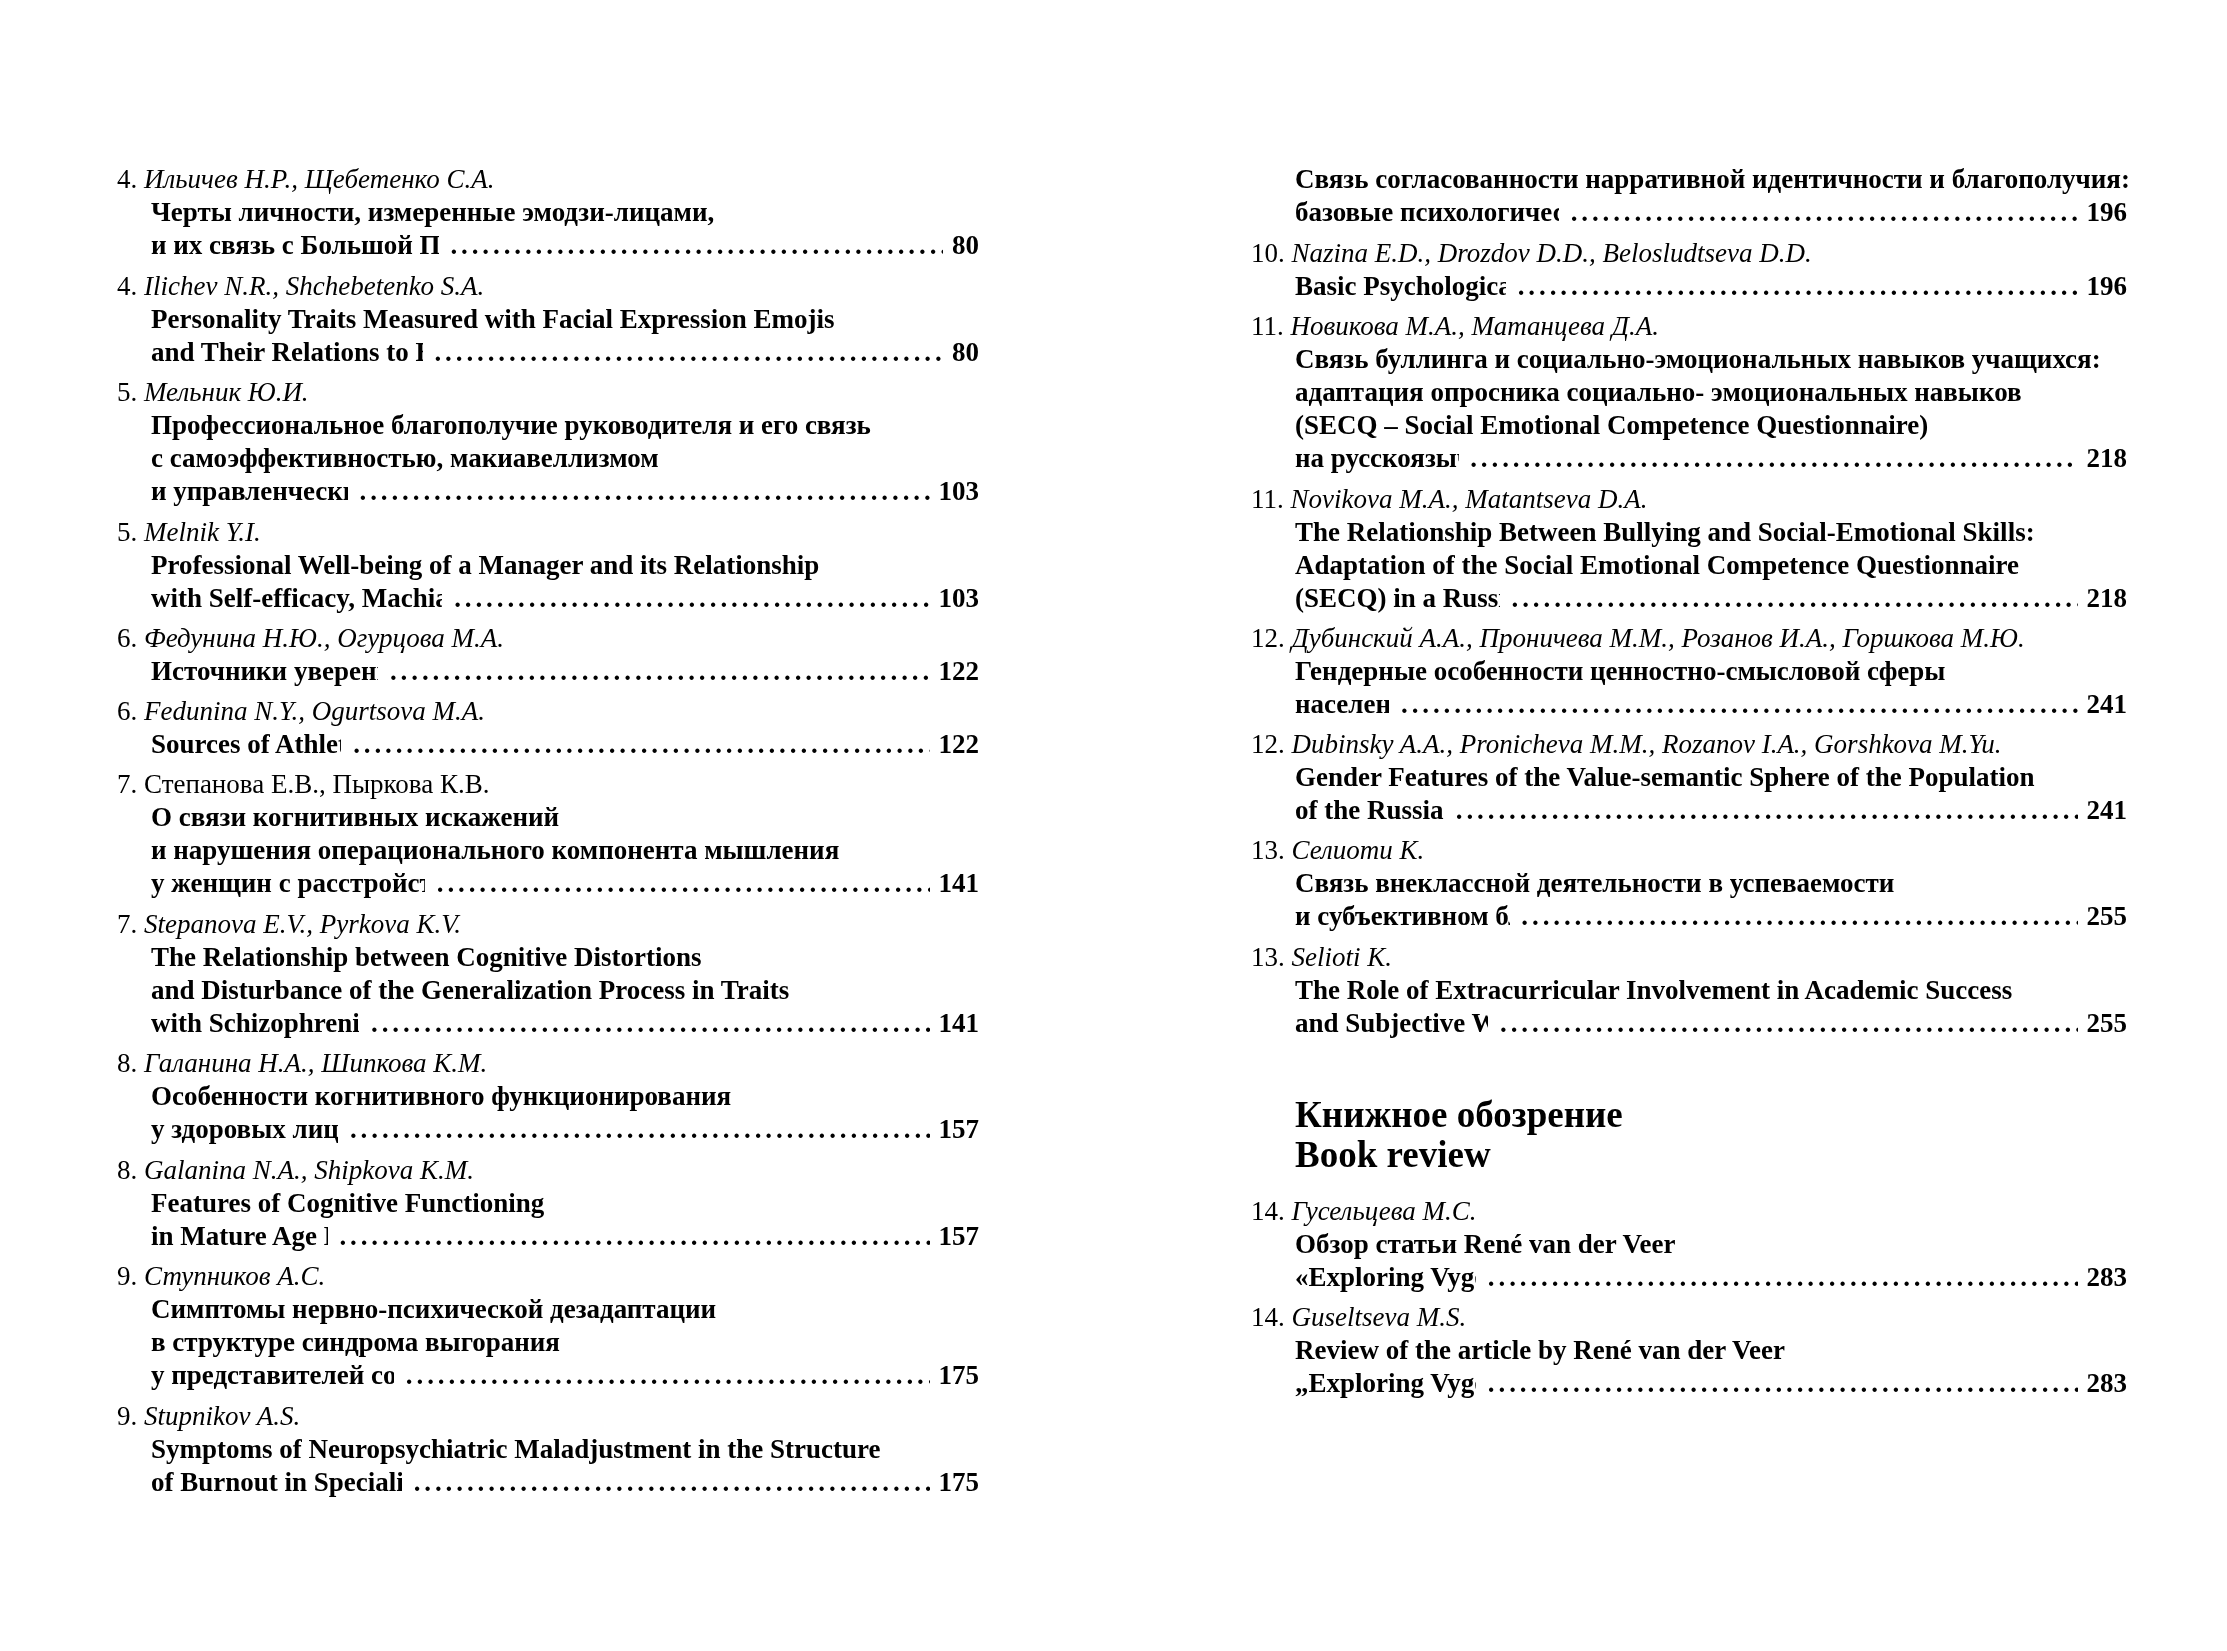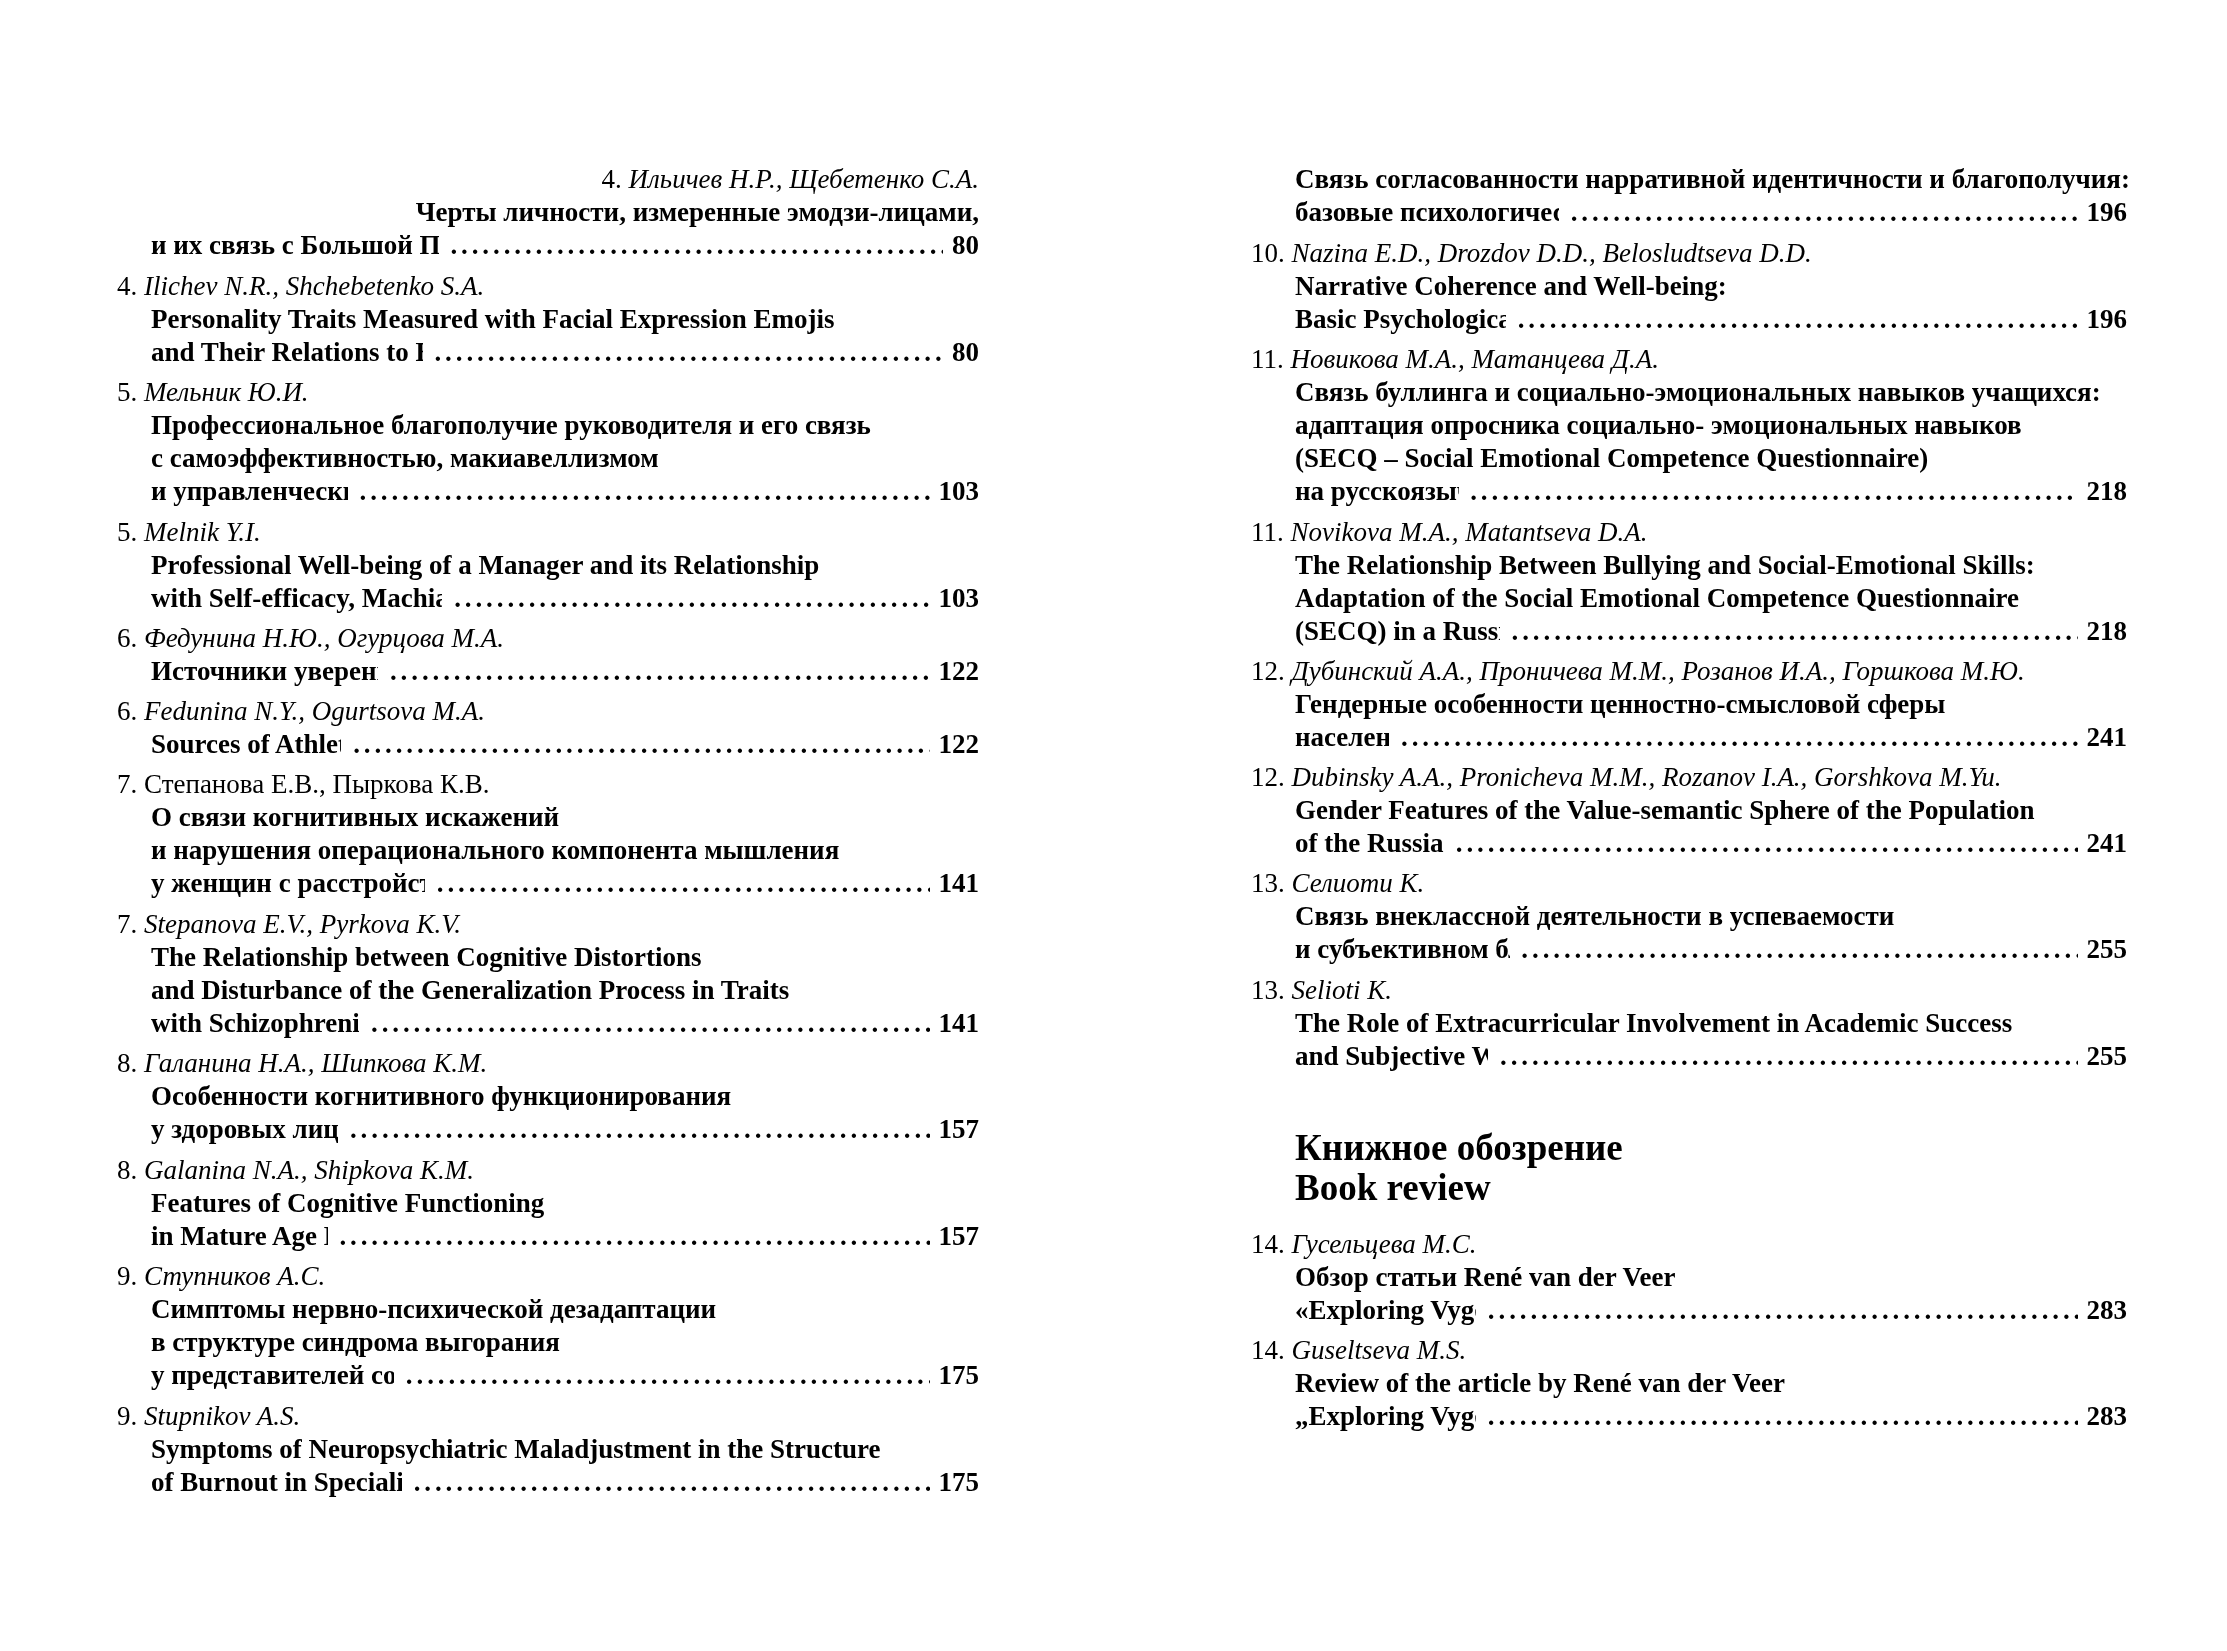--- a/index.html
+++ b/index.html
@@ -12,21 +12,21 @@
     font-family: "Liberation Serif", "DejaVu Serif", serif;
     font-size: 27px;
     line-height: 33px;
     overflow: hidden;
   }
   .column { position: absolute; top: 163px; }
   .column-left  { left: 117px;  width: 862px; }
   .column-right { left: 1251px; width: 876px; }
 
   .item { margin-top: 0; }
-  .sp-first   { margin-top: 0; text-align: right; }
+  .sp-first   { margin-top: 0; }
   .sp-pair    { margin-top: 7.8px; }
   .sp-entry   { margin-top: 7px; }
   .sp-section { margin-top: 55px; margin-bottom: 19.5px; }
 
   .author-line { white-space: nowrap; }
   .num { font-style: normal; }
   .authors { font-style: italic; }
   .authors.upright { font-style: normal; }
 
   .column-left  .title-line { padding-left: 34px; }
@@ -175,21 +175,20 @@
       <div class="item entry sp-first">
         <div class="title-line">Связь согласованности нарративной идентичности и благополучия:</div>
         <div class="title-line last">
           <span class="t">базовые психологические потребности как медиатор</span>
           <span class="leader"></span>
           <span class="page-num">196</span>
         </div>
       </div>
       <div class="item entry sp-pair">
         <div class="author-line"><span class="num">10.</span> <span class="authors">Nazina E.D., Drozdov D.D., Belosludtseva D.D.</span></div>
-        <div class="title-line">Narrative Coherence and Well-being:</div>
         <div class="title-line last">
           <span class="t">Basic Psychological Needs as a Mediator</span>
           <span class="leader"></span>
           <span class="page-num">196</span>
         </div>
       </div>
       <div class="item entry sp-entry">
         <div class="author-line"><span class="num">11.</span> <span class="authors">Новикова М.А., Матанцева Д.А.</span></div>
         <div class="title-line">Связь буллинга и социально-эмоциональных навыков учащихся:</div>
         <div class="title-line">адаптация опросника социально- эмоциональных навыков</div>

